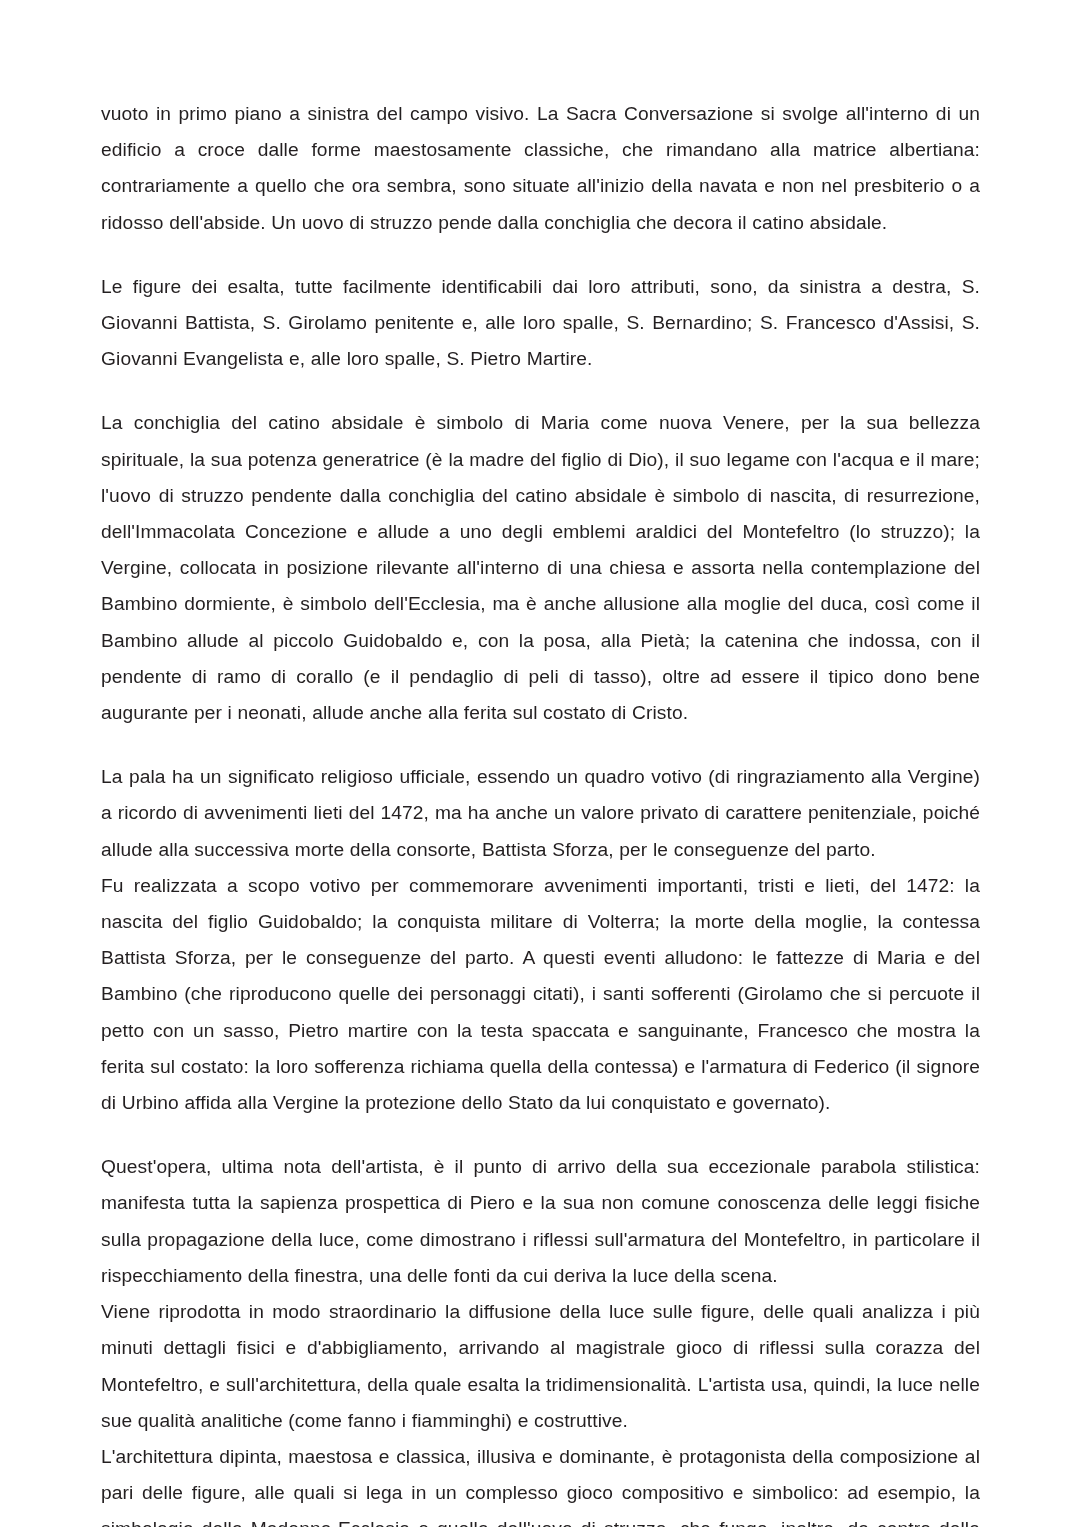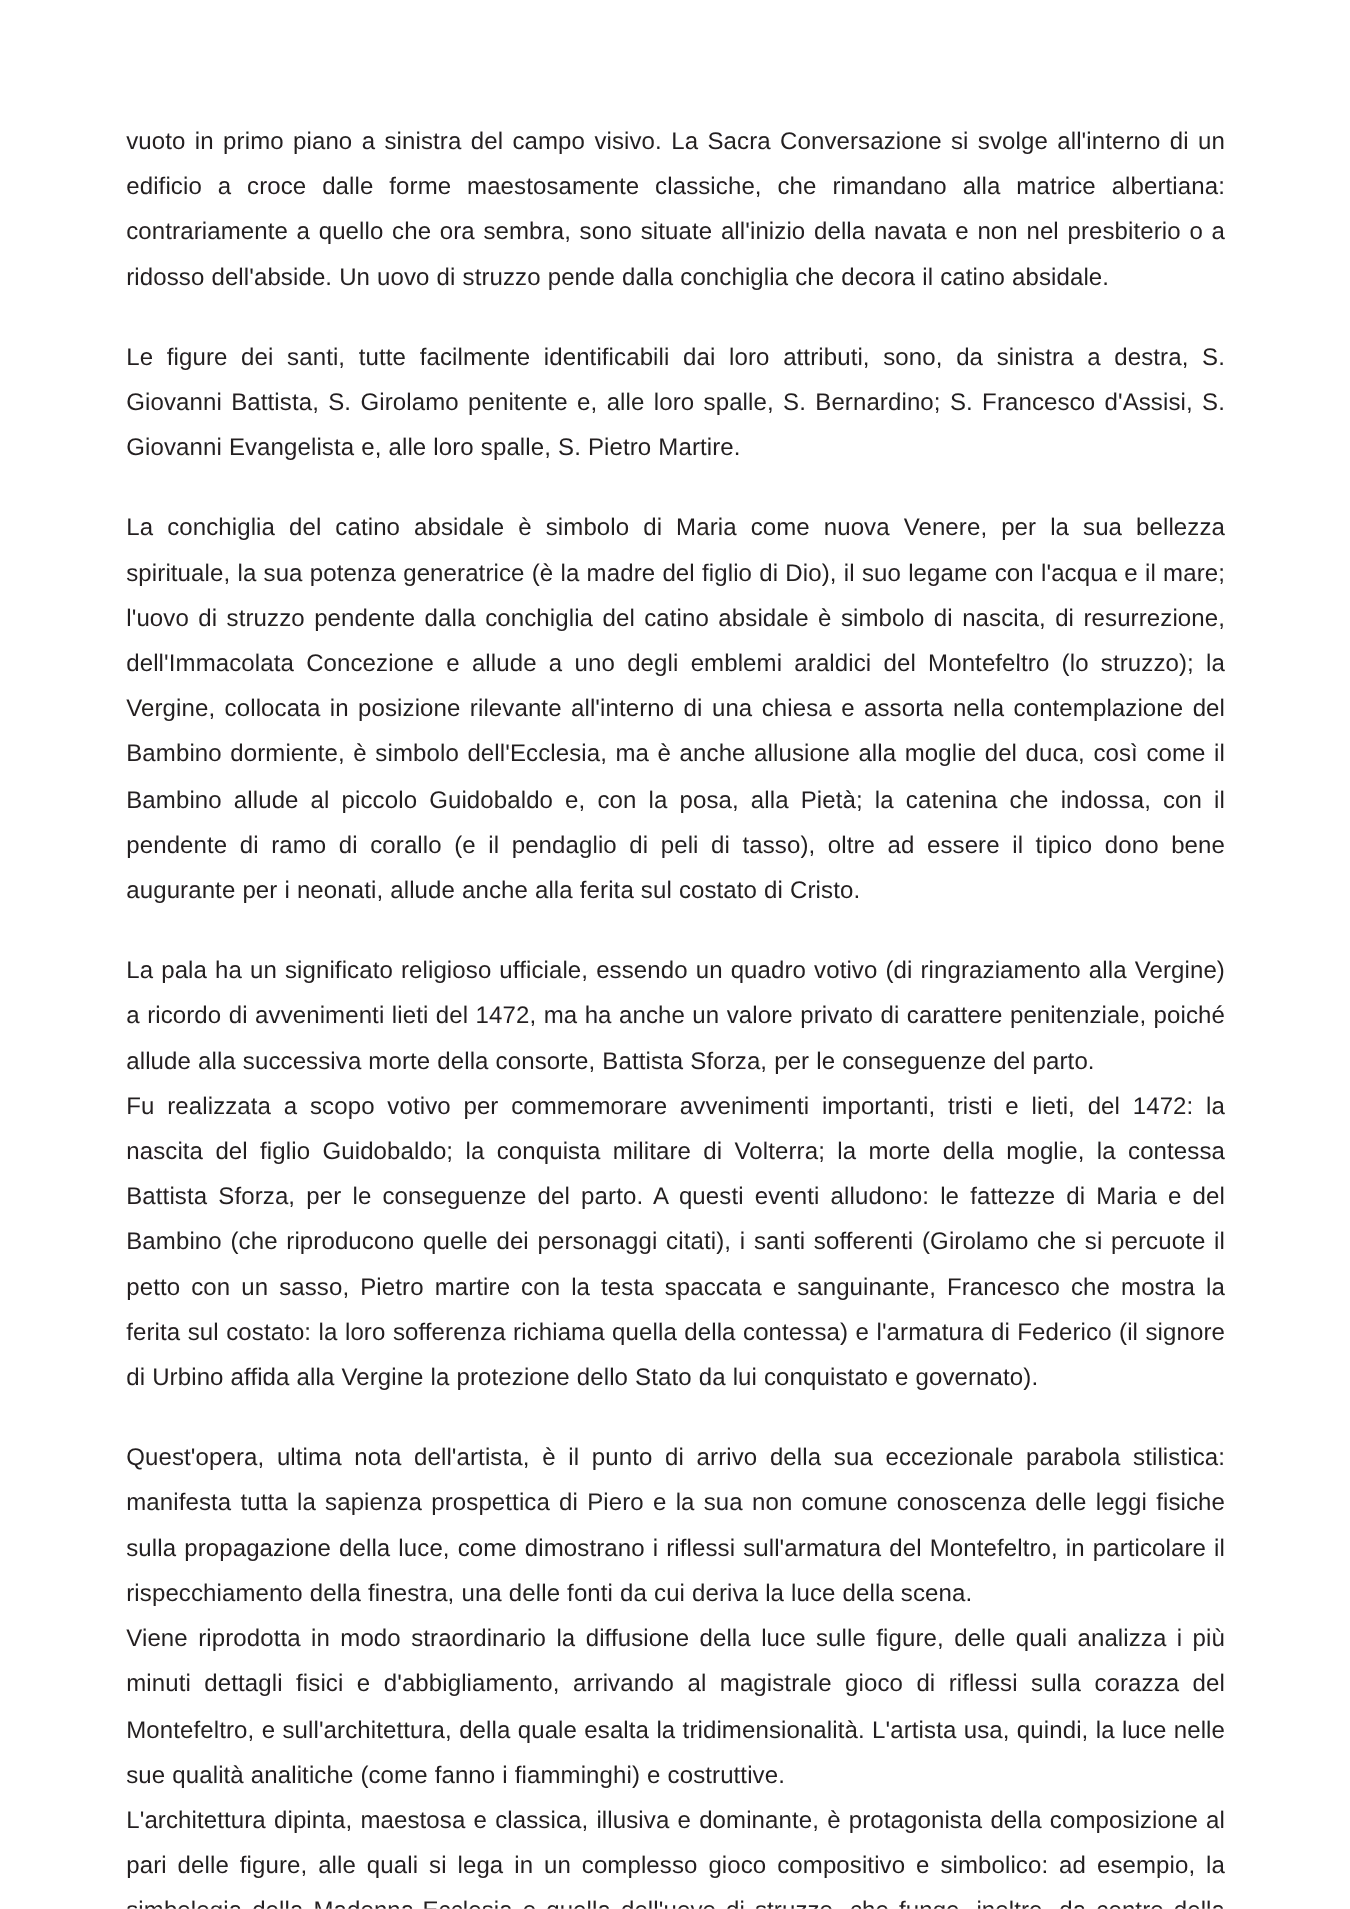--- a/index.html
+++ b/index.html
@@ -50,21 +50,21 @@
 <body>
 
 <div class="page">
   <div class="doc-body">
 
     <div class="block">
       <p class="para">vuoto in primo piano a sinistra del campo visivo. La Sacra Conversazione si svolge all'interno di un edificio a croce dalle forme maestosamente classiche, che rimandano alla matrice albertiana: contrariamente a quello che ora sembra, sono situate all'inizio della navata e non nel presbiterio o a ridosso dell'abside. Un uovo di struzzo pende dalla conchiglia che decora il catino absidale.</p>
     </div>
 
     <div class="block">
-      <p class="para">Le figure dei santi, tutte facilmente identificabili dai loro attributi, sono, da sinistra a destra, S. Giovanni Battista, S. Girolamo penitente e, alle loro spalle, S. Bernardino; S. Francesco d'Assisi, S. Giovanni Evangelista e, alle loro spalle, S. Pietro Martire.</p>
+      <p class="para">Le figure dei esalta, tutte facilmente identificabili dai loro attributi, sono, da sinistra a destra, S. Giovanni Battista, S. Girolamo penitente e, alle loro spalle, S. Bernardino; S. Francesco d'Assisi, S. Giovanni Evangelista e, alle loro spalle, S. Pietro Martire.</p>
     </div>
 
     <div class="block">
       <p class="para">La conchiglia del catino absidale è simbolo di Maria come nuova Venere, per la sua bellezza spirituale, la sua potenza generatrice (è la madre del figlio di Dio), il suo legame con l'acqua e il mare; l'uovo di struzzo pendente dalla conchiglia del catino absidale è simbolo di nascita, di resurrezione, dell'Immacolata Concezione e allude a uno degli emblemi araldici del Montefeltro (lo struzzo); la Vergine, collocata in posizione rilevante all'interno di una chiesa e assorta nella contemplazione del Bambino dormiente, è simbolo dell'Ecclesia, ma è anche allusione alla moglie del duca, così come il Bambino allude al piccolo Guidobaldo e, con la posa, alla Pietà; la catenina che indossa, con il pendente di ramo di corallo (e il pendaglio di peli di tasso), oltre ad essere il tipico dono bene augurante per i neonati, allude anche alla ferita sul costato di Cristo.</p>
     </div>
 
     <div class="block">
       <p class="para">La pala ha un significato religioso ufficiale, essendo un quadro votivo (di ringraziamento alla Vergine) a ricordo di avvenimenti lieti del 1472, ma ha anche un valore privato di carattere penitenziale, poiché allude alla successiva morte della consorte, Battista Sforza, per le conseguenze del parto.</p>
       <p class="para">Fu realizzata a scopo votivo per commemorare avvenimenti importanti, tristi e lieti, del 1472: la nascita del figlio Guidobaldo; la conquista militare di Volterra; la morte della moglie, la contessa Battista Sforza, per le conseguenze del parto. A questi eventi alludono: le fattezze di Maria e del Bambino (che riproducono quelle dei personaggi citati), i santi sofferenti (Girolamo che si percuote il petto con un sasso, Pietro martire con la testa spaccata e sanguinante, Francesco che mostra la ferita sul costato: la loro sofferenza richiama quella della contessa) e l'armatura di Federico (il signore di Urbino affida alla Vergine la protezione dello Stato da lui conquistato e governato).</p>
     </div>

